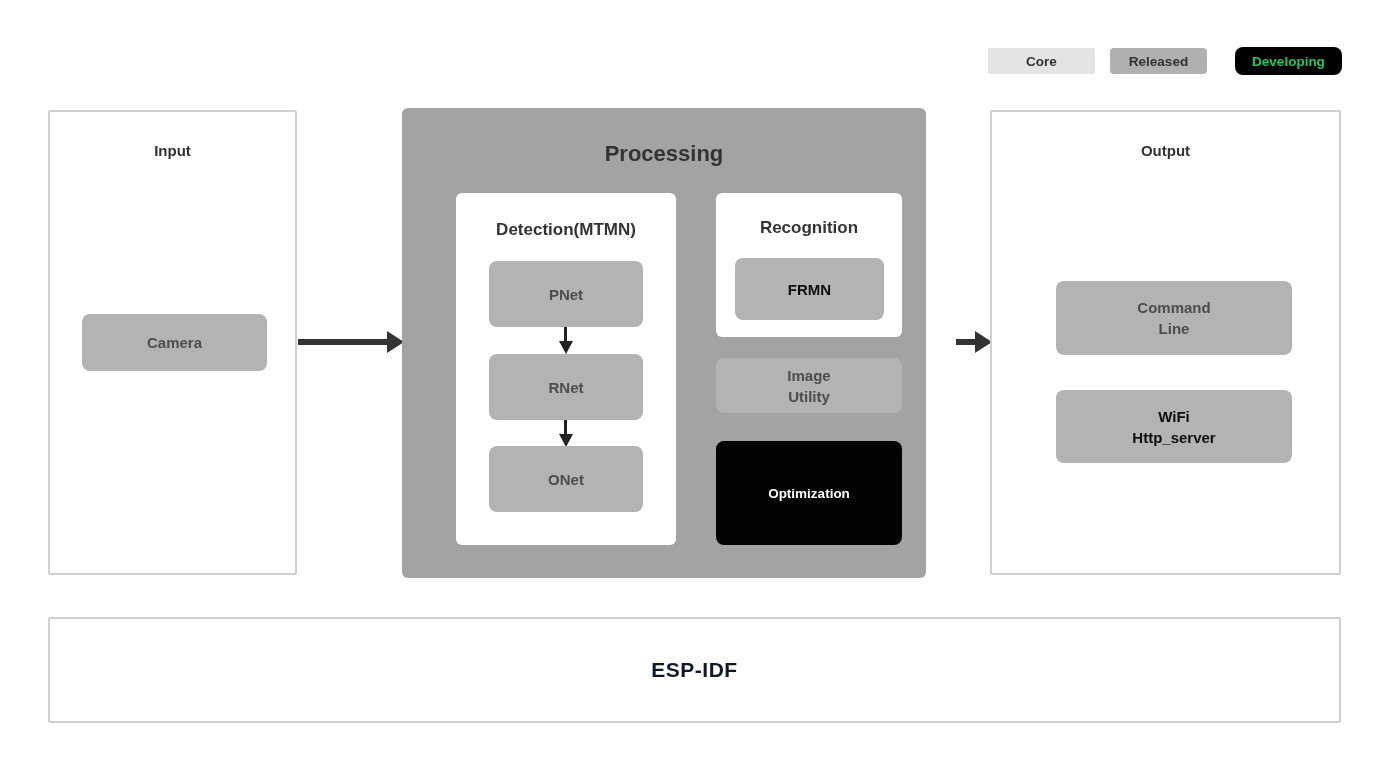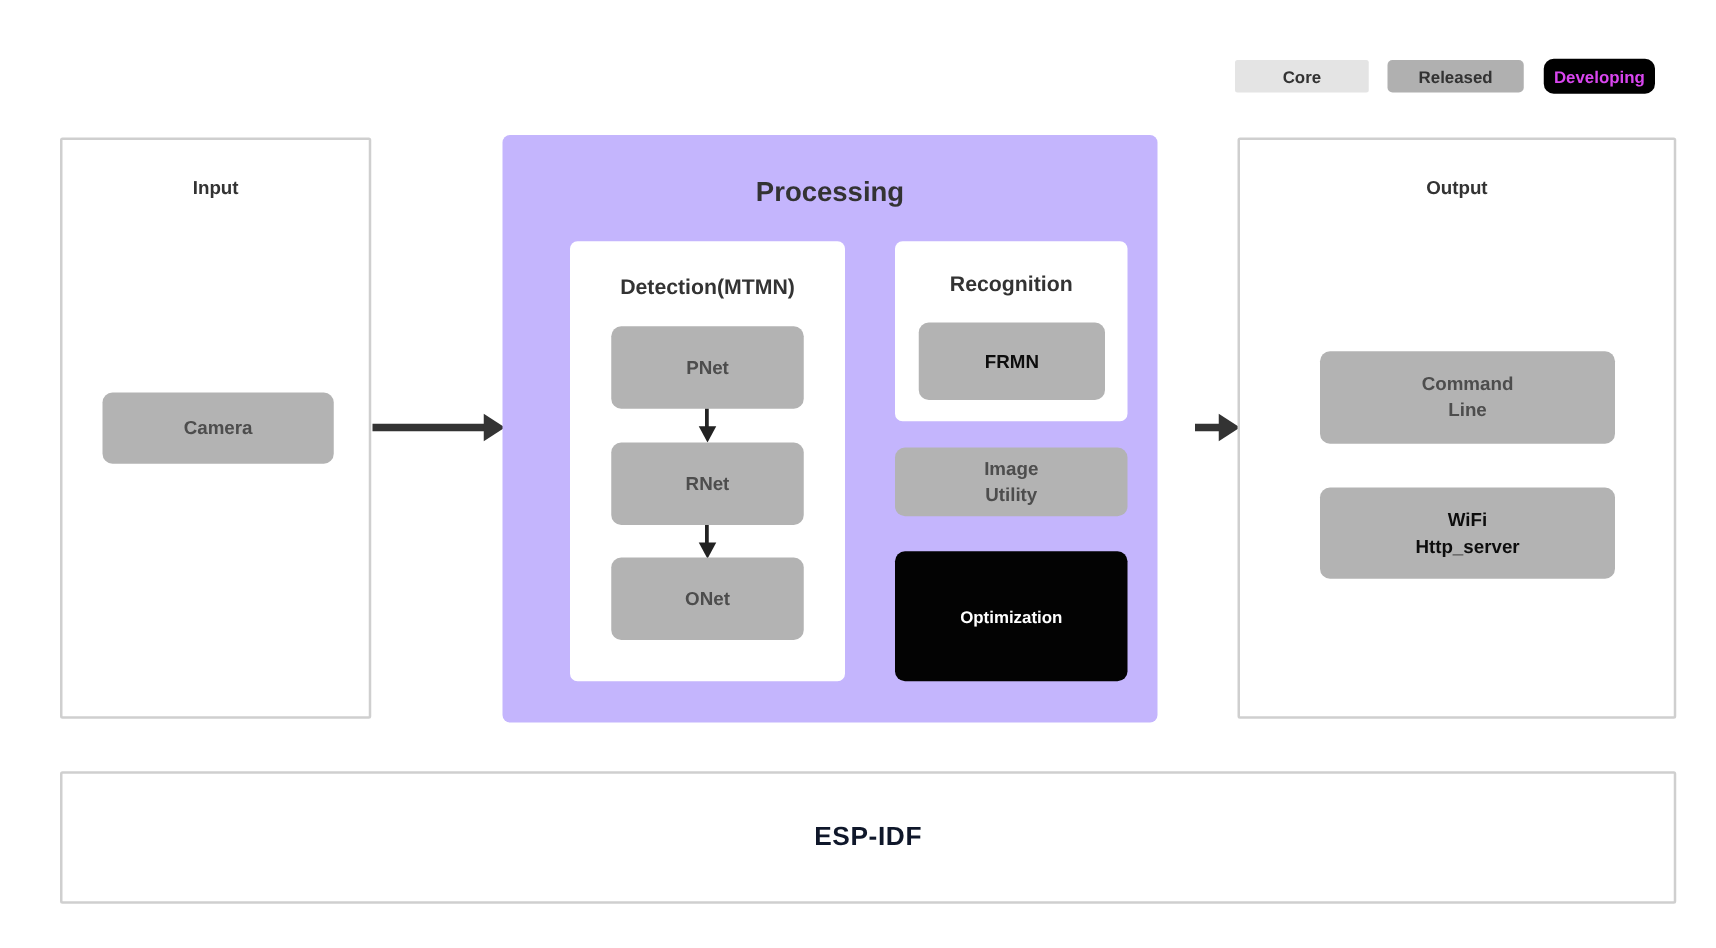--- a/index.html
+++ b/index.html
@@ -18,22 +18,22 @@
   
   .legend-item {
     position: absolute;
     display: flex;
     align-items: center;
     justify-content: center;
     font-weight: bold;
     font-size: 13.5px;
   }
   .legend-core      { left: 988px;  top: 48px; width: 107px; height: 26px; background: #e4e4e4; color: #333; border-radius: 2px; }
-  .legend-released  { left: 1110px; top: 48px; width: 109px; height: 26px; background: #b0b0b0; color: #333; border-radius: 4px; }
-  .legend-developing{ left: 1235px; top: 47px; width: 89px; height: 28px; background: #000000; color: #d946ef; border-radius: 8px; }
+  .legend-released  { left: 1110px; top: 48px; width: 97px; height: 26px; background: #b0b0b0; color: #333; border-radius: 4px; }
+  .legend-developing{ left: 1235px; top: 47px; width: 107px; height: 28px; background: #000000; color: #22c55e; border-radius: 8px; }
 
   
   .panel {
     position: absolute;
     background: #ffffff;
     border: 2px solid #cfcfcf;
     box-sizing: border-box;
     border-radius: 2px;
   }
   .panel-input  { left: 48px; top: 110px; width: 249px; height: 465px; }
@@ -55,21 +55,21 @@
     font-size: 21px;
     color: #0f172a;
     letter-spacing: 0.5px;
   }
 
   
   .panel-processing {
     position: absolute;
     left: 402px; top: 108px;
     width: 524px; height: 470px;
-    background: #c4b5fd;
+    background: #a3a3a3;
     border-radius: 6px;
   }
   .processing-title {
     position: absolute;
     left: 0; right: 0;
     top: 33px;
     text-align: center;
     font-weight: bold;
     font-size: 22px;
     color: #333333;

